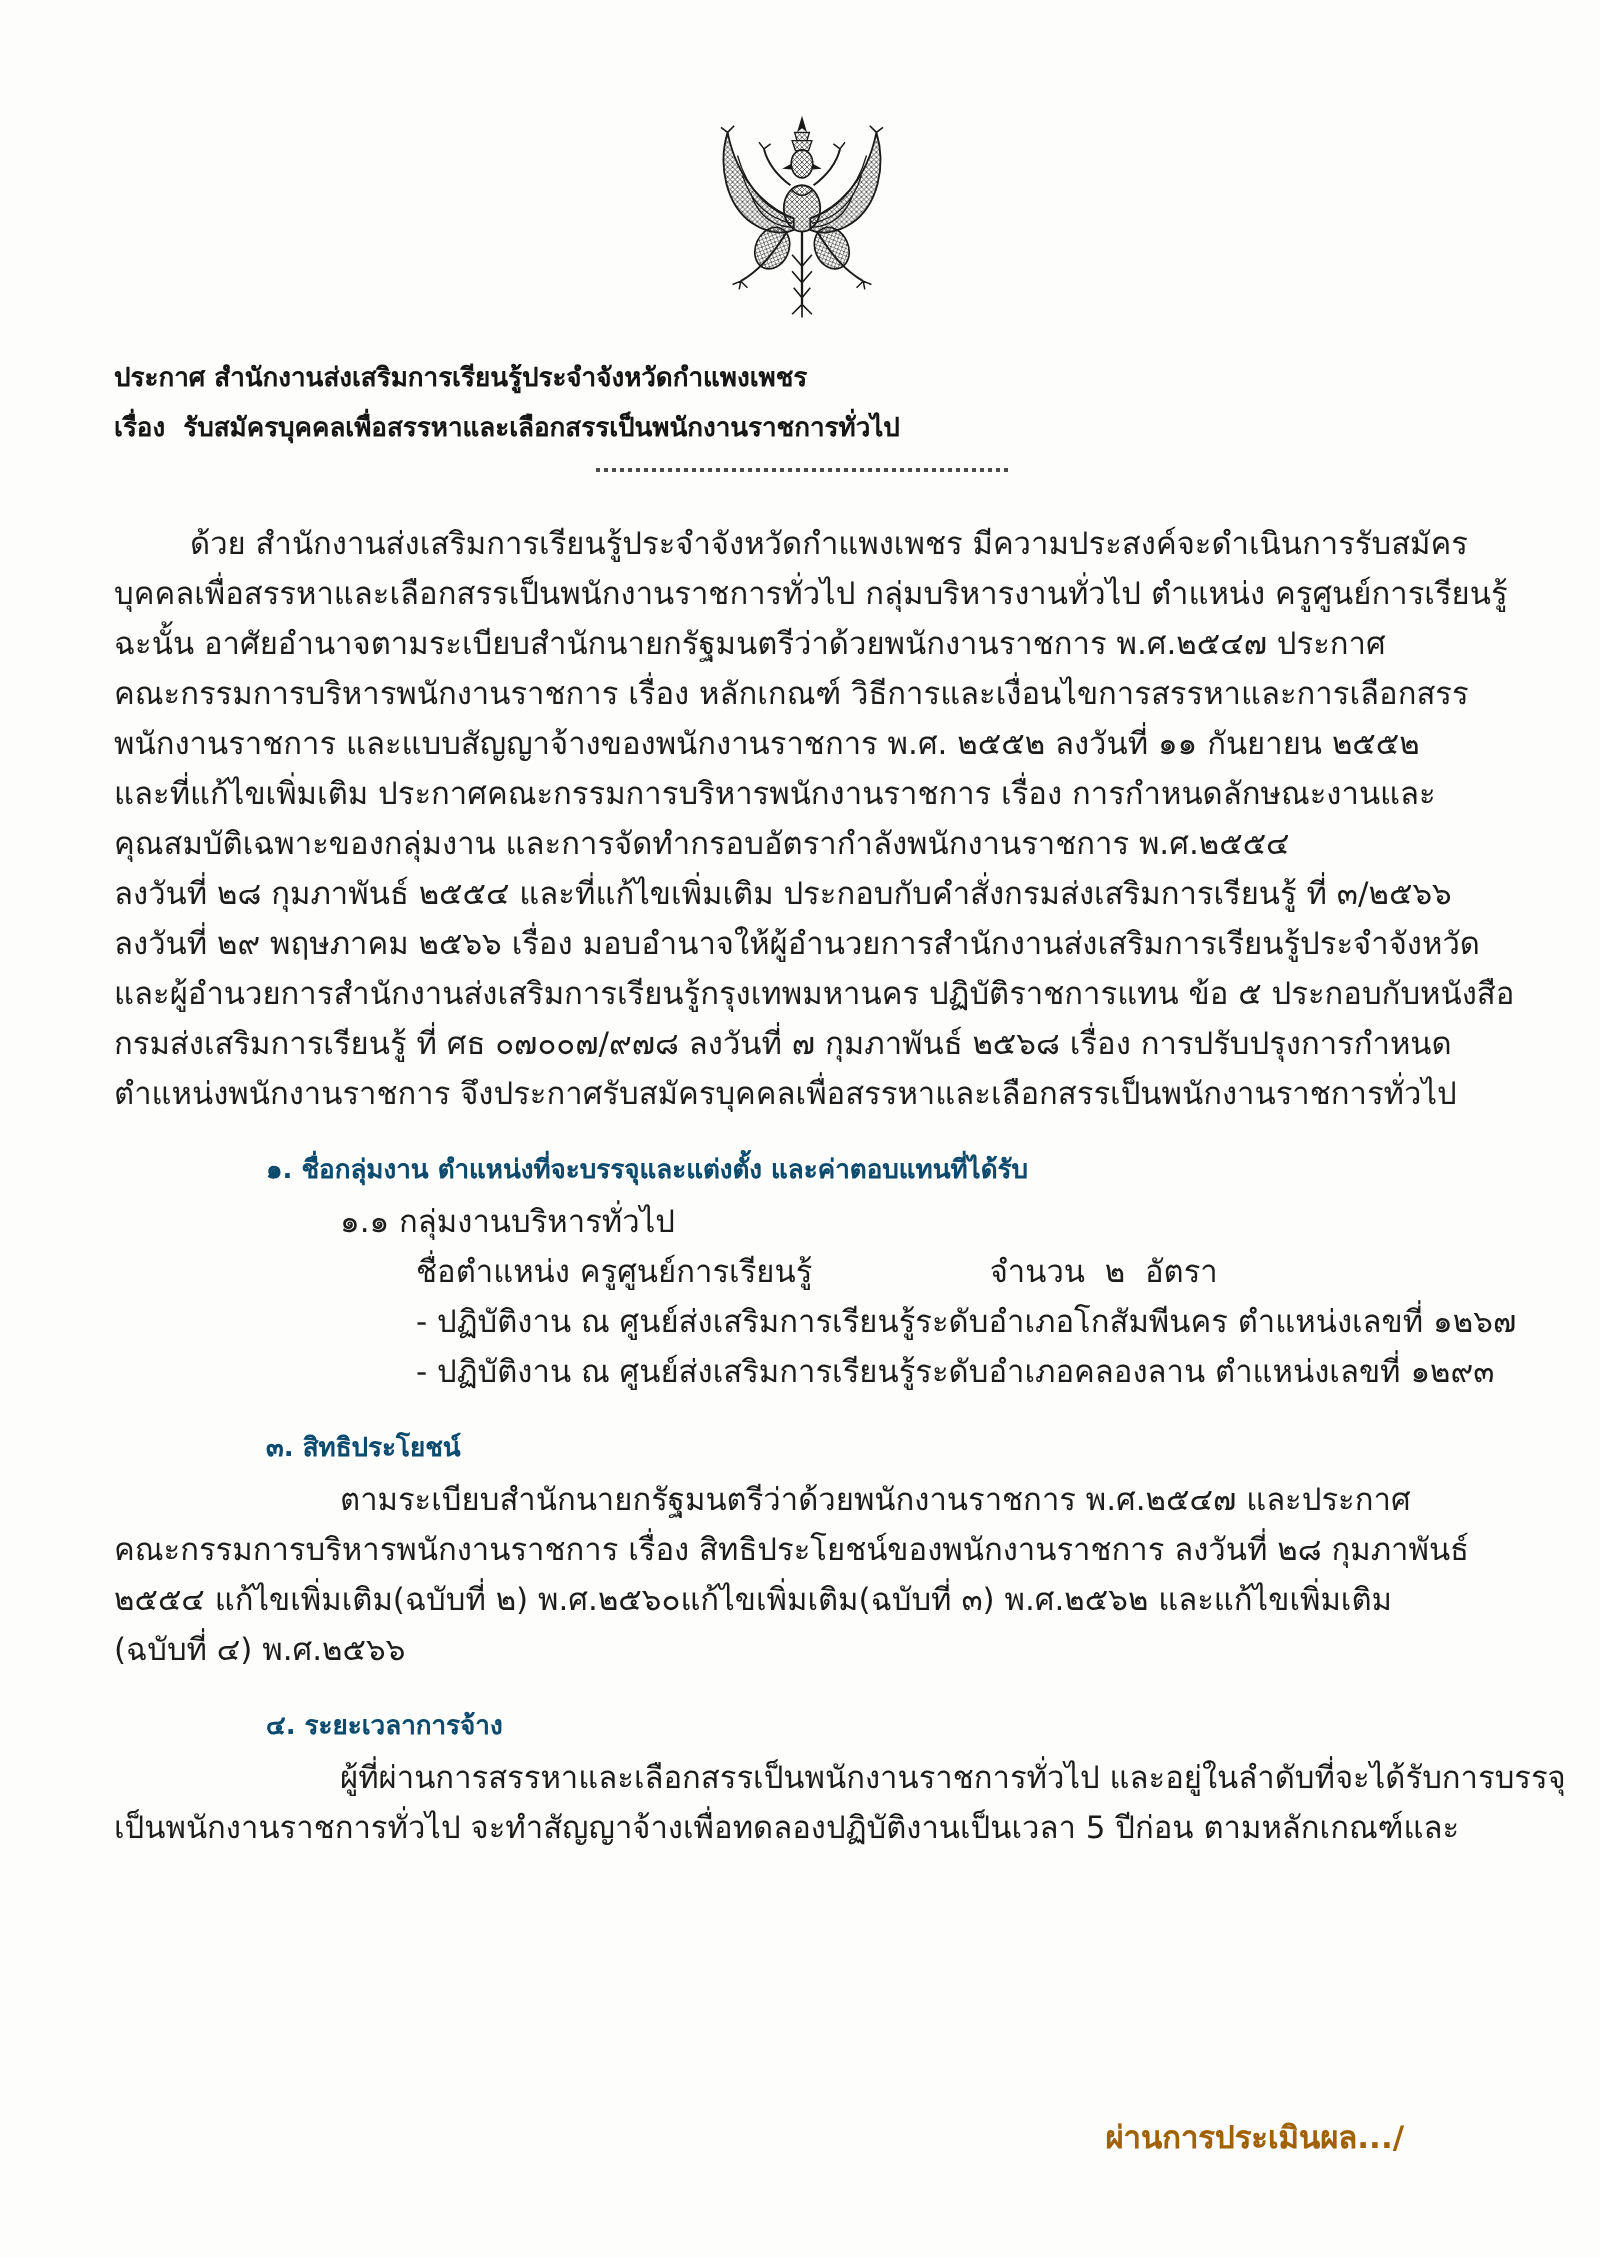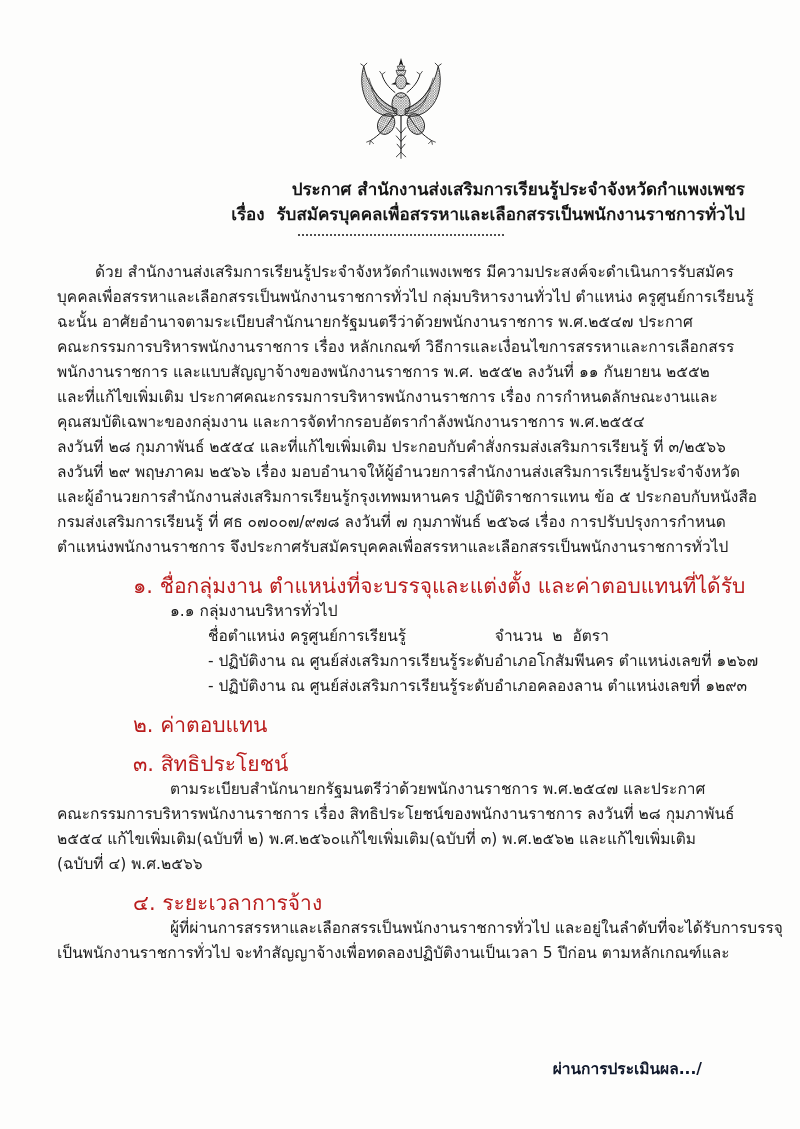--- a/index.html
+++ b/index.html
@@ -10,38 +10,38 @@
     background:#fdfdfc;
     font-family:"DejaVu Sans",sans-serif;
     color:#1c1c1c;
     overflow:hidden;
     box-sizing:border-box;
     padding:55px 55px 0 57px;
   }
   .emblem-wrap{text-align:center;height:114px;}
   .emblem-wrap svg{display:inline-block;}
   .title{
-    text-align:right;font-weight:bold;font-size:17px;line-height:25px;
+    text-align:left;font-weight:bold;font-size:13px;line-height:25px;
     margin-top:8px;color:#161616;
   }
   .dotted-sep{
     width:206px;margin:7px auto 0 auto;height:0;
     border-bottom:2px dotted #4d4d4d;
   }
   .intro{margin-top:24px;font-size:15.5px;line-height:25px;}
   .intro div{white-space:nowrap;}
   .section{margin-top:13px;font-size:15.5px;line-height:25px;}
   .section-heading{
-    font-weight:normal;font-size:21px;line-height:26px;
-    padding-left:76px;color:#b91c1c;white-space:nowrap;
+    font-weight:bold;font-size:13px;line-height:26px;
+    padding-left:76px;color:#0c4a6e;white-space:nowrap;
   }
   .section .lines div{white-space:nowrap;}
   .footer-note{
     position:absolute;top:1056px;right:98px;
-    font-size:15.5px;font-weight:bold;color:#0f172a;
+    font-size:15.5px;font-weight:bold;color:#a16207;
   }
 </style>
 </head>
 <body>
 
 <div class="page">
 
   <div class="emblem-wrap">
     <svg width="124" height="110" viewBox="0 0 150 130" aria-hidden="true">
       <defs>
@@ -112,21 +112,20 @@
     <div class="section-heading">๑. ชื่อกลุ่มงาน ตำแหน่งที่จะบรรจุและแต่งตั้ง และค่าตอบแทนที่ได้รับ</div>
     <div class="lines">
         <div style="padding-left: 113px;">๑.๑ กลุ่มงานบริหารทั่วไป</div>
         <div style="padding-left: 151px;">ชื่อตำแหน่ง ครูศูนย์การเรียนรู้&nbsp;&nbsp;&nbsp;&nbsp;&nbsp;&nbsp;&nbsp;&nbsp;&nbsp;&nbsp;&nbsp;&nbsp;&nbsp;&nbsp;&nbsp;&nbsp;&nbsp;&nbsp;จำนวน&nbsp;&nbsp;๒&nbsp;&nbsp;อัตรา</div>
         <div style="padding-left: 151px;">- ปฏิบัติงาน ณ ศูนย์ส่งเสริมการเรียนรู้ระดับอำเภอโกสัมพีนคร ตำแหน่งเลขที่ ๑๒๖๗</div>
         <div style="padding-left: 151px;">- ปฏิบัติงาน ณ ศูนย์ส่งเสริมการเรียนรู้ระดับอำเภอคลองลาน ตำแหน่งเลขที่ ๑๒๙๓</div>
       </div>
   </div>
 
   <div class="section">
-    <div class="section-heading">๒. ค่าตอบแทน</div>
   </div>
 
   <div class="section">
     <div class="section-heading">๓. สิทธิประโยชน์</div>
     <div class="lines">
         <div style="padding-left: 113px;">ตามระเบียบสำนักนายกรัฐมนตรีว่าด้วยพนักงานราชการ พ.ศ.๒๕๔๗ และประกาศ</div>
         <div>คณะกรรมการบริหารพนักงานราชการ เรื่อง สิทธิประโยชน์ของพนักงานราชการ ลงวันที่ ๒๘ กุมภาพันธ์</div>
         <div>๒๕๕๔ แก้ไขเพิ่มเติม(ฉบับที่ ๒) พ.ศ.๒๕๖๐แก้ไขเพิ่มเติม(ฉบับที่ ๓) พ.ศ.๒๕๖๒ และแก้ไขเพิ่มเติม</div>
         <div>(ฉบับที่ ๔) พ.ศ.๒๕๖๖</div>
       </div>

